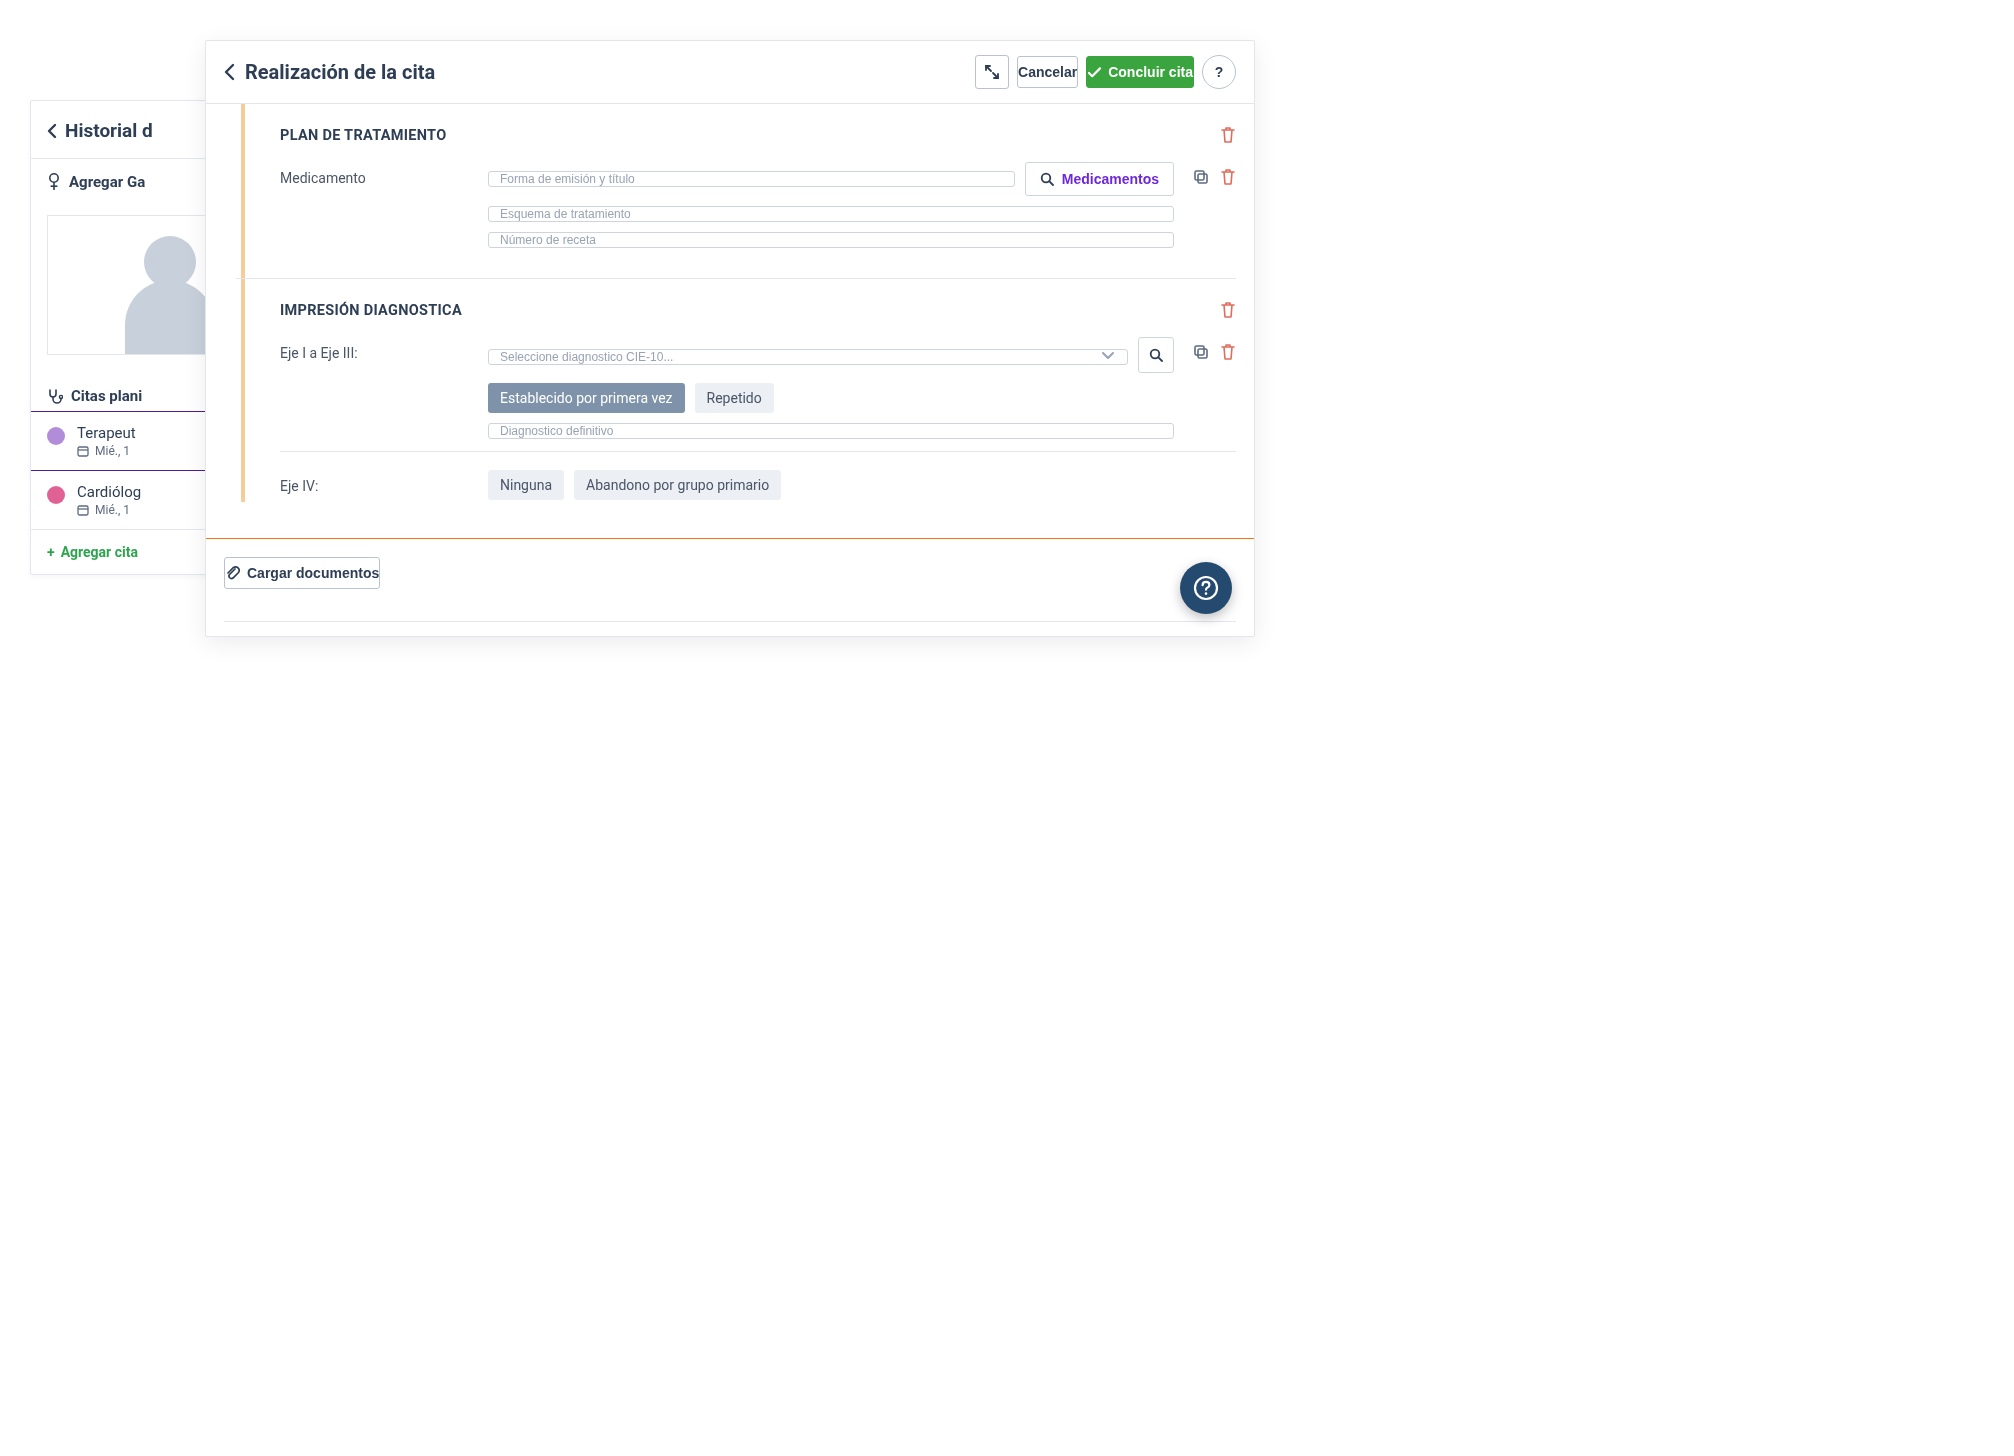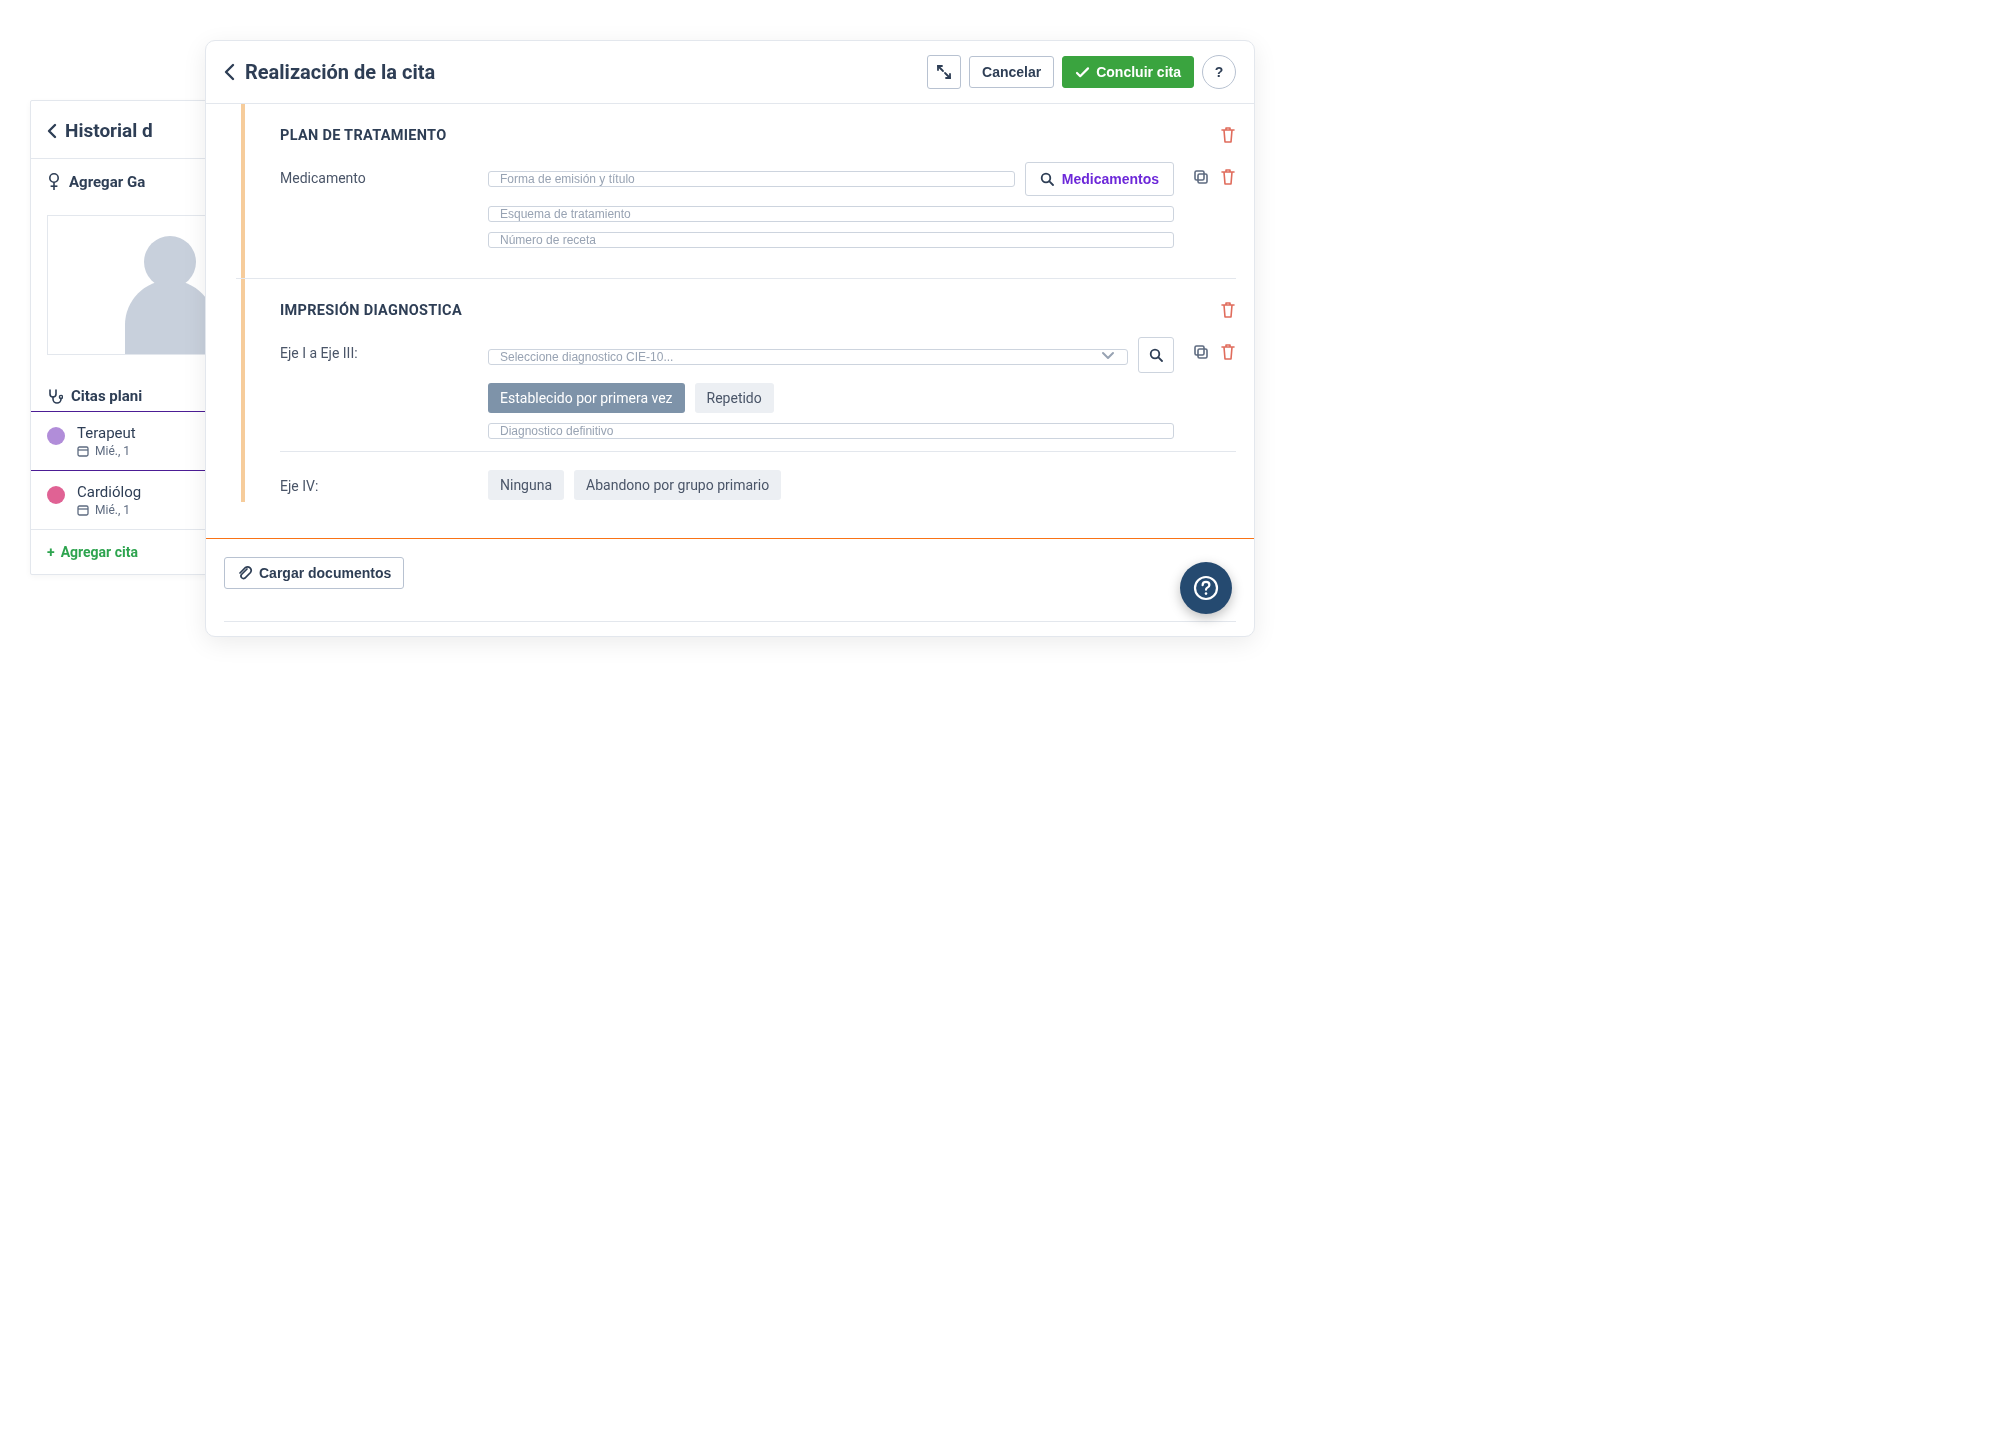--- a/index.html
+++ b/index.html
@@ -89,37 +89,37 @@
     border-top:1px solid #e3e7ed;
   }
 
   
   .front-card {
     position: relative;
     margin-left: 165px;
     width: 1050px;
     background:#fff;
     border:1px solid #e3e7ed;
-    border-radius:10px;
+    border-radius:2px;
     box-shadow: 0 6px 24px rgba(0,0,0,0.08);
     z-index: 2;
   }
   .front-header {
     display:flex; align-items:center; justify-content:space-between;
     padding: 14px 18px;
     border-bottom:1px solid #e3e7ed;
   }
   .front-title {
     display:flex; align-items:center; gap:10px;
     font-weight:700; font-size:20px; color:#2e3e55;
   }
   .front-actions { display:flex; align-items:center; gap:8px; }
   .btn {
     border-radius:3px;
-    padding: 7px 12px;
+    padding: 7px 0;
     font-size:14px; font-weight:600;
     cursor:pointer;
     display:inline-flex; align-items:center; gap:6px;
     background:#fff;
   }
   .btn-outline { border:1px solid #b8c2d1; color:#2e3e55; }
   .btn-icon-square {
     border:1px solid #b8c2d1; color:#2e3e55;
     width:34px; height:34px; padding:0; justify-content:center;
   }

